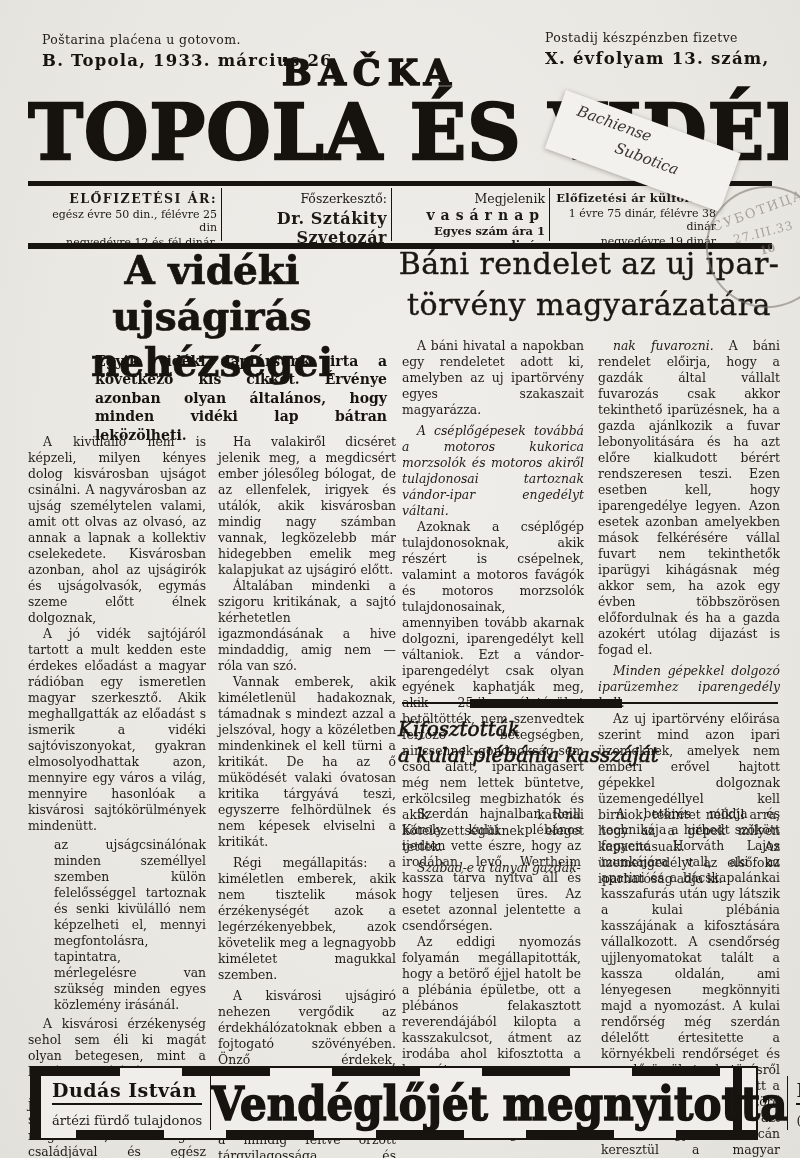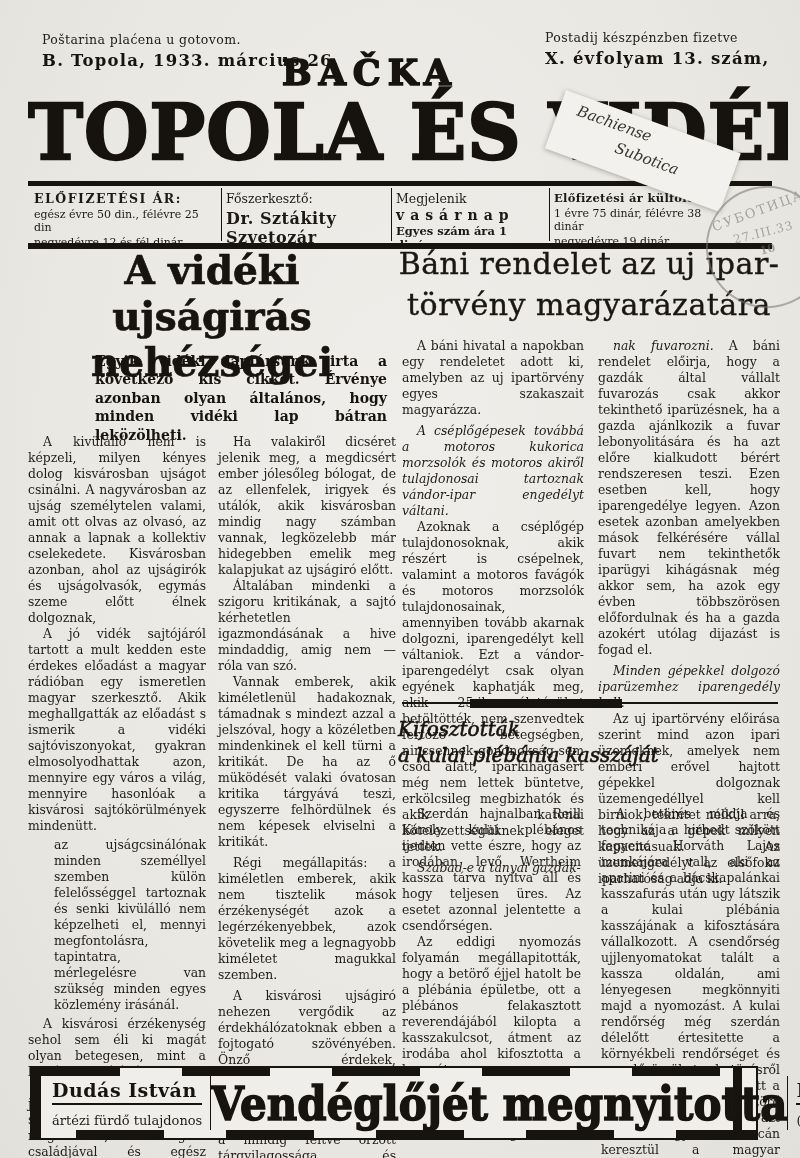--- a/index.html
+++ b/index.html
@@ -20,21 +20,21 @@
     -webkit-text-stroke:2.2px #16120e;transform:scaleY(1.04);transform-origin:top left;overflow:hidden;}
   .arch-label{position:absolute;left:566px;top:90px;width:186px;height:62px;background:#f2f1ed;
     transform:rotate(20deg);transform-origin:left top;box-shadow:0 1px 5px rgba(40,35,30,.35);
     font-style:italic;font-size:15px;color:#3a352f;padding:6px 10px 0 18px;box-sizing:border-box;z-index:5;}
   .arch-label .l2{display:block;margin-left:48px;margin-top:4px;}
   
   .rule{position:absolute;left:28px;width:744px;background:#17130f;}
   .rule.r1{top:181px;height:5px;}
   .rule.r2{top:243px;height:6px;}
   .infobar{position:absolute;left:30px;top:188px;width:690px;height:53px;display:flex;}
-  .ib-cell{border-right:1.6px solid #17130f;box-sizing:border-box;padding:3px 4px 0 4px;text-align:left;}
+  .ib-cell{border-right:1.6px solid #17130f;box-sizing:border-box;padding:3px 4px 0 4px;text-align:right;}
   .ib-cell:last-child{border-right:none;}
   .ib1{width:192px;} .ib2{width:170px;} .ib3{width:158px;} .ib4{width:170px;}
   .ib-title{font-size:12.5px;font-weight:bold;letter-spacing:1.5px;}
   .ib-line{font-size:11px;margin-top:2px;}
   .ib-ed-title{font-size:12.5px;}
   .ib-ed-name{font-size:16px;font-weight:bold;margin-top:3px;letter-spacing:.5px;}
   .ib-day{font-size:14px;font-weight:bold;letter-spacing:6px;margin-top:1px;}
   .ib-price{font-size:11.5px;font-weight:bold;margin-top:1px;}
   .ib4 .ib-title{font-size:11.5px;letter-spacing:.3px;}
   

